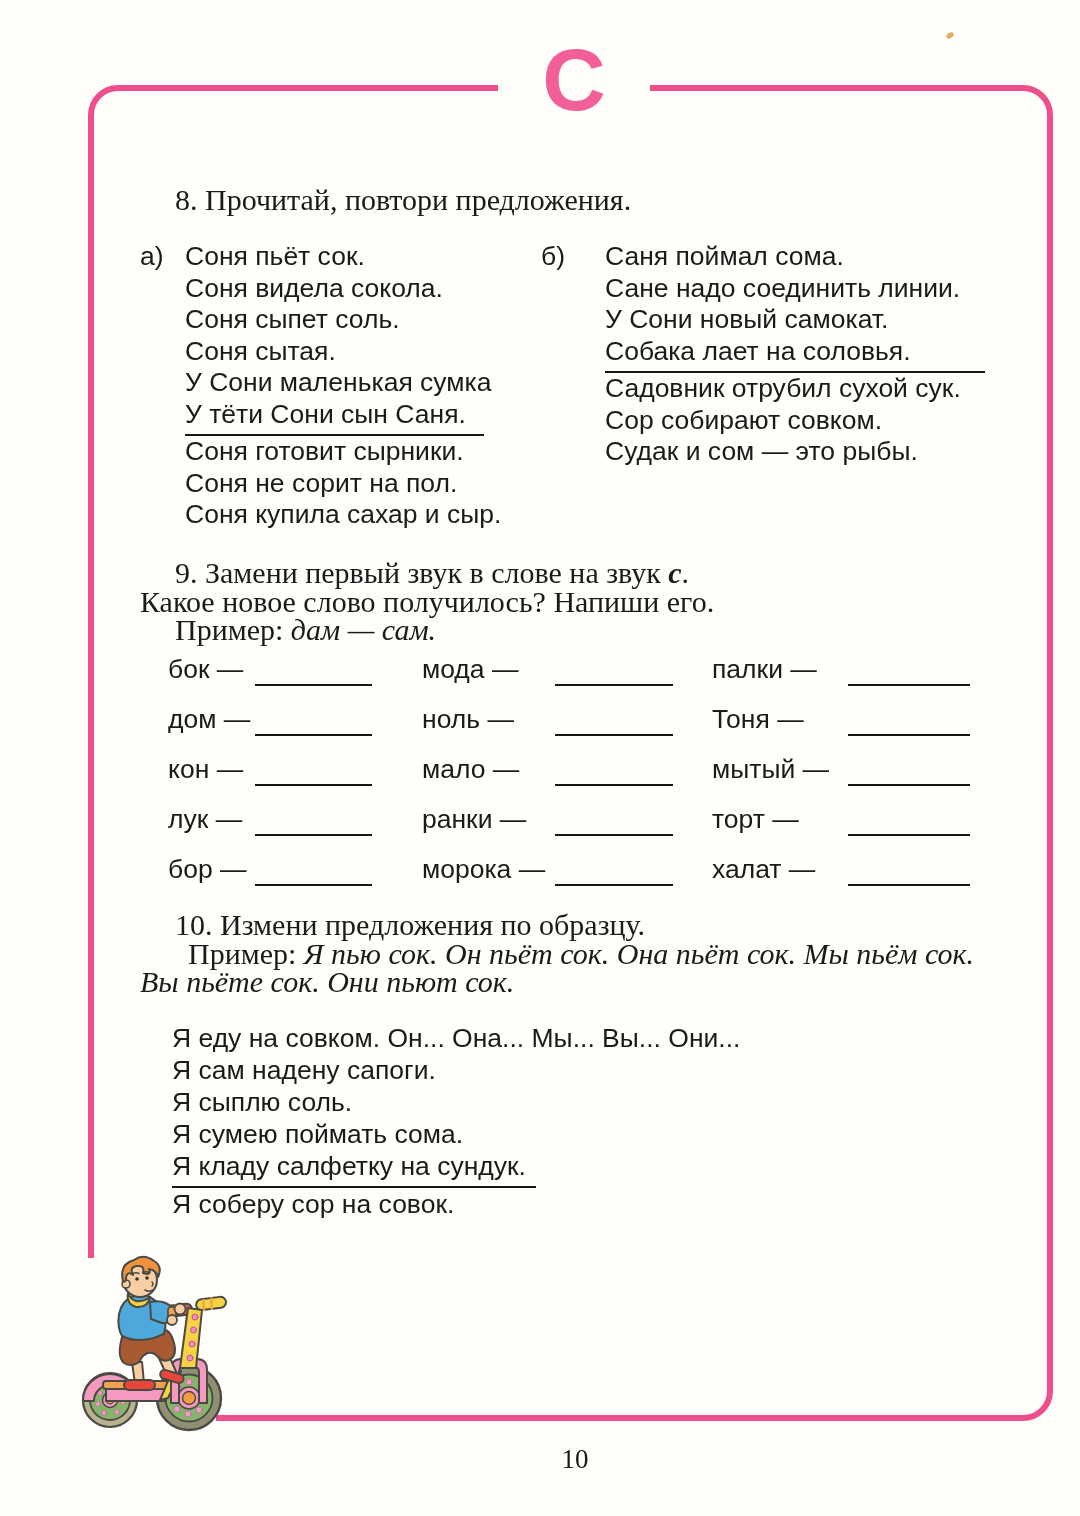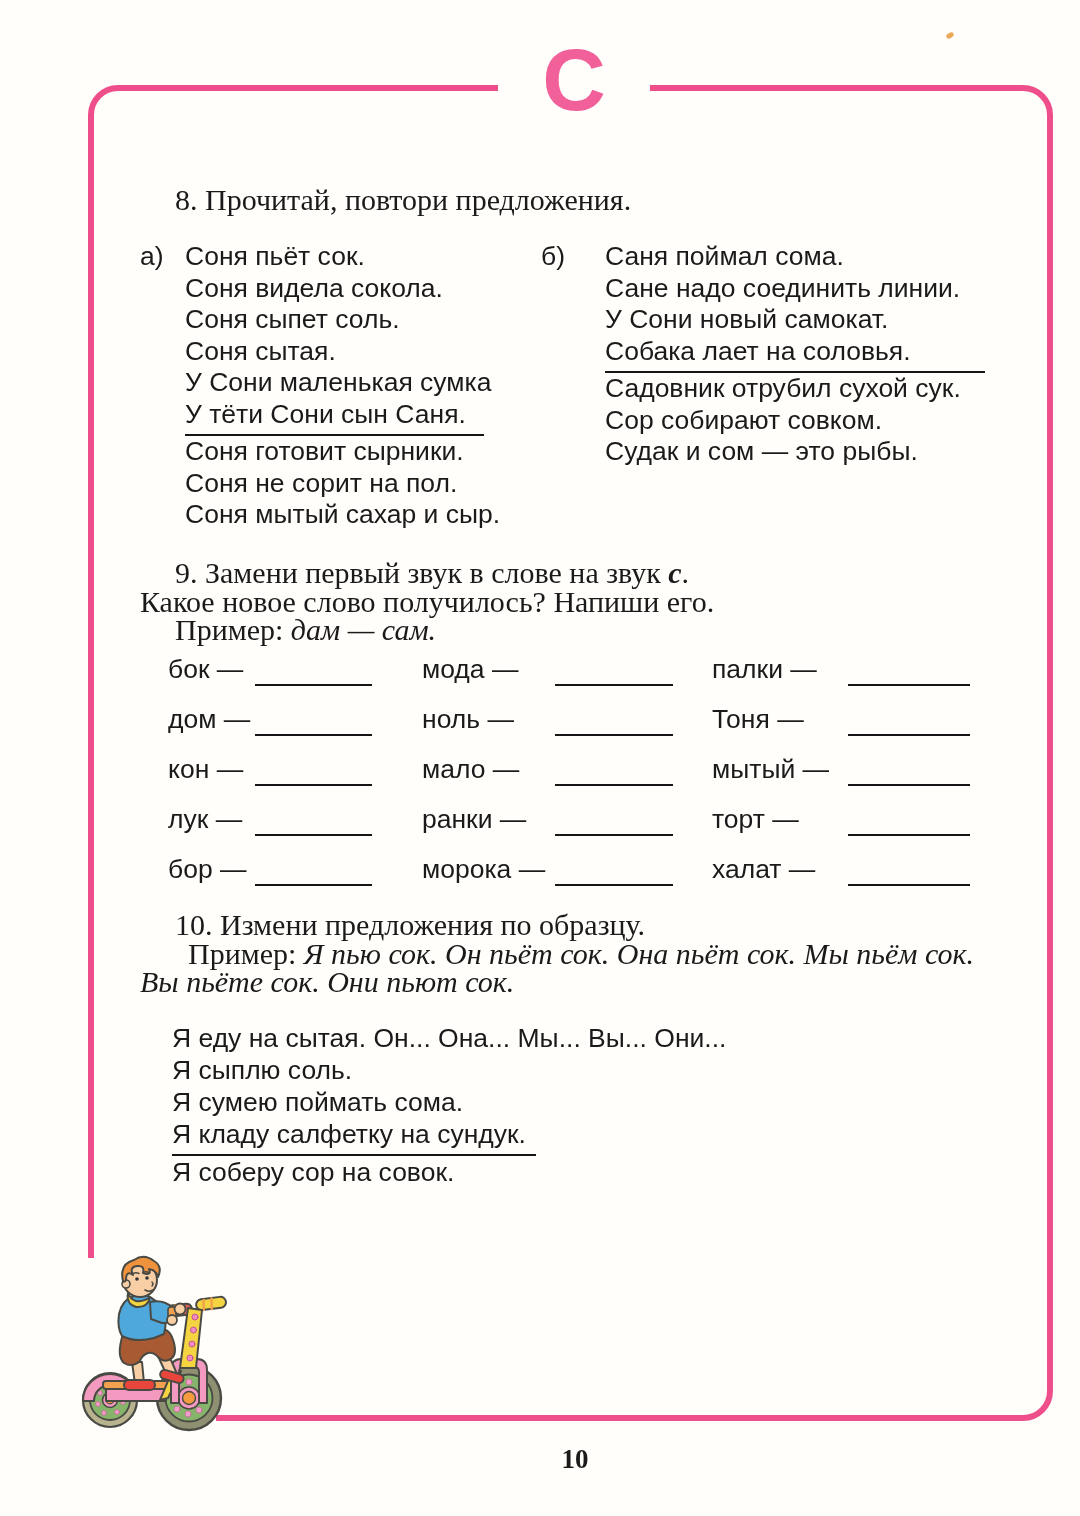--- a/index.html
+++ b/index.html
@@ -46,21 +46,21 @@
   .witem{position:relative;height:50px;font-size:26.5px;line-height:34px}
   .blank{position:absolute;top:32px;height:0;border-bottom:2.2px solid #161616}
   .wcol-1 .blank{left:87px;width:117px}
   .wcol-2 .blank{left:133px;width:118px}
   .wcol-3 .blank{left:136px;width:122px}
   
   .illu-mask{position:absolute;left:60px;top:1258px;width:156px;height:188px;background:var(--paper);z-index:2}
   .illu{position:absolute;left:76px;top:1250px;width:152px;height:184px;z-index:3}
   .pageno{
     position:absolute;left:515px;top:1444px;width:120px;text-align:center;
-    font-family:"Liberation Serif",serif;font-weight:bold;font-size:27px;z-index:2;
+    font-family:"Liberation Serif",serif;font-weight:normal;font-size:27px;z-index:2;
   }
 </style>
 </head>
 <body>
 
 <div class="frame"></div>
 <div class="speck"></div>
 
 <div class="letter-box">
   <span>С</span>
@@ -74,21 +74,21 @@
   <span class="col-label">а)</span>
   <div class="lines" style="margin-left:45px">
     <div>Соня пьёт сок.</div>
     <div>Соня видела сокола.</div>
     <div>Соня сыпет соль.</div>
     <div>Соня сытая.</div>
     <div>У Сони маленькая сумка</div>
     <div><span class="u u-a">У тёти Сони сын Саня.</span></div>
     <div>Соня готовит сырники.</div>
     <div>Соня не сорит на пол.</div>
-    <div>Соня мытый сахар и сыр.</div>
+    <div>Соня купила сахар и сыр.</div>
   </div>
 </div>
 
 <div class="col sans" style="left:541px;top:241px">
   <span class="col-label">б)</span>
   <div class="lines" style="margin-left:64px">
     <div>Саня поймал сома.</div>
     <div>Сане надо соединить линии.</div>
     <div>У Сони новый самокат.</div>
     <div><span class="u u-b">Собака лает на соловья.</span></div>
@@ -134,21 +134,22 @@
   <span>10. Измени предложения по образцу.</span>
 </div>
 <div class="abs serif" style="left:188px;top:940px">
   <span>Пример: </span><i>Я пью сок. Он пьёт сок. Она пьёт сок. Мы пьём сок.</i>
 </div>
 <div class="abs serif" style="left:140px;top:968px">
   <i>Вы пьёте сок. Они пьют сок.</i>
 </div>
 
 <div class="abs sans" style="left:172px;top:1022px;line-height:32px">
-  <div>Я еду на сытая. Он... Она... Мы... Вы... Они...</div>
+  <div>Я еду на совком. Он... Она... Мы... Вы... Они...</div>
+  <div>Я сам надену сапоги.</div>
   <div>Я сыплю соль.</div>
   <div>Я сумею поймать сома.</div>
   <div><span class="u u-c">Я кладу салфетку на сундук.</span></div>
   <div>Я соберу сор на совок.</div>
 </div>
 
 <div class="illu-mask"></div>
 <svg class="illu" viewBox="0 0 152 184" xmlns="http://www.w3.org/2000/svg" fill="none" stroke-linejoin="round" stroke-linecap="round">
 
   <g>

